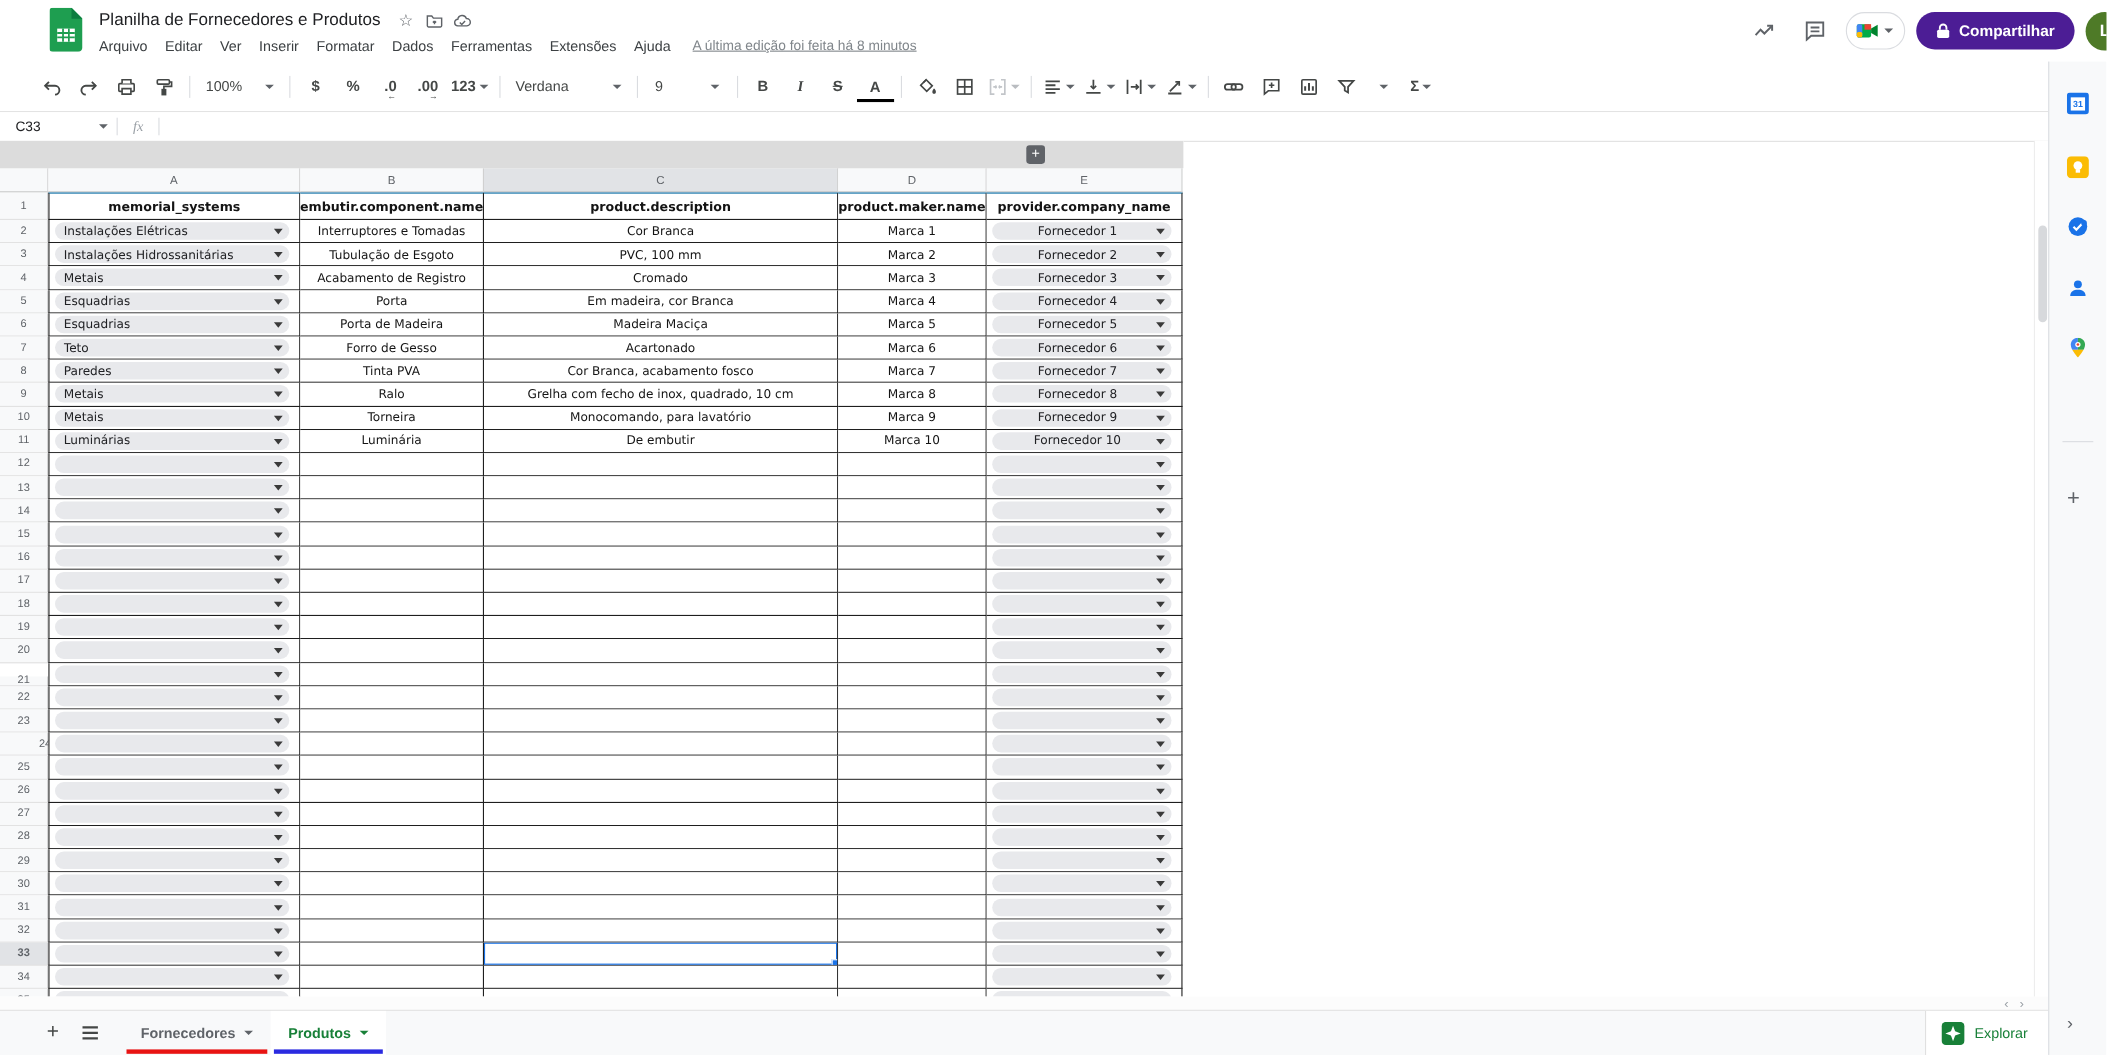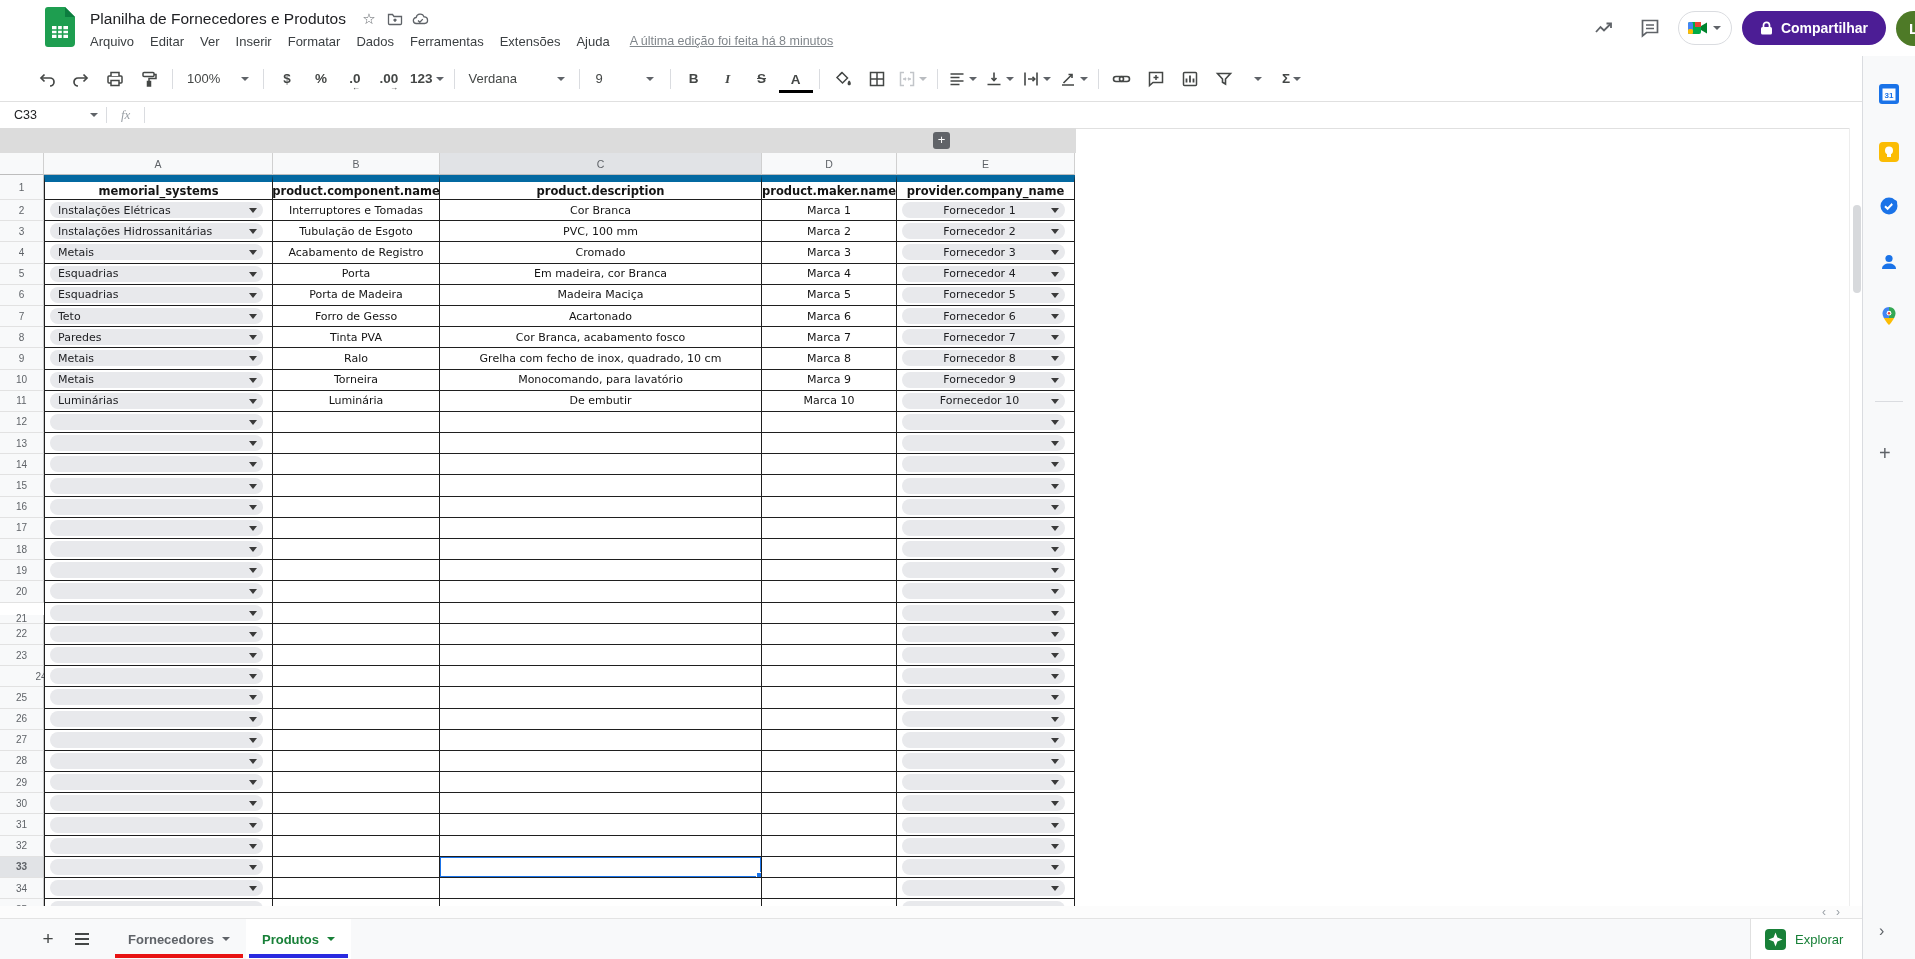--- a/index.html
+++ b/index.html
@@ -41,21 +41,21 @@
   #gridwrap{left:0;top:128px;width:1076px;height:778px;overflow:hidden;background:#fff;}
   #band{height:25px;background:#dcdcdc;position:relative;}
   #add-col{position:absolute;left:933px;top:4px;width:17px;height:17px;background:#606368;border-radius:3px;color:#fff;font-size:13px;line-height:16px;text-align:center;}
   .grid-row{display:flex;}
   .cl{height:22px;background:#f8f9fa;border-right:1px solid #d0d0d0;border-bottom:1px solid #bdbdbd;display:flex;align-items:center;justify-content:center;font-size:10.5px;color:#5f6368;box-sizing:border-box;}
   .cl.hl{background:#e1e3e6;}
   .rn{width:44px;background:#f8f9fa;border-bottom:1px solid #e2e2e2;border-right:1px solid #c6c6c6;color:#5f6368;font-size:10px;display:flex;align-items:center;justify-content:center;box-sizing:border-box;flex:none;}
   .rn.hl{background:#e1e3e6;}
   .cell{border-right:1px solid #1f1f1f;border-bottom:1px solid #1f1f1f;display:flex;align-items:center;justify-content:center;font-family:"DejaVu Sans",sans-serif;font-size:11px;color:#141414;background:#fff;position:relative;overflow:hidden;box-sizing:border-box;flex:none;white-space:nowrap;}
   .cell.first{border-left:1px solid #1f1f1f;}
-  .r1 .cell{border-top:7px solid #0369a1;font-weight:bold;font-size:11.5px;}
+  .r1 .cell{border-top:1px solid #0369a1;font-weight:bold;font-size:11.5px;}
   .chip{height:16px;border-radius:8px;background:#e8e9ec;margin:0 9px 0 5px;flex:1;display:flex;align-items:center;position:relative;padding:0 16px 0 8px;min-width:0;}
   .chip .lbl{font-size:11px;color:#202124;white-space:nowrap;overflow:hidden;}
   .chip.center .lbl{width:100%;text-align:center;}
   .dd{position:absolute;right:6px;top:50%;margin-top:-2px;width:0;height:0;border-left:4px solid transparent;border-right:4px solid transparent;border-top:5px solid #3a3a3a;}
   .selbox{position:absolute;left:-1px;top:-1px;right:-1px;bottom:-1px;border:2px solid #1a73e8;pointer-events:none;}
   .selhandle{position:absolute;right:-3px;bottom:-3px;width:6px;height:6px;background:#1a73e8;border:1px solid #fff;pointer-events:none;}
   
   #vscroll{left:1849px;top:128px;width:13px;height:778px;border-left:1px solid #ededed;background:#fff;}
   #vthumb{position:absolute;left:3px;top:77px;width:8px;height:88px;background:#d7d9dc;border-radius:4px;}
   #hstrip{left:0;top:906px;width:1862px;height:12px;background:#fcfcfc;display:flex;align-items:center;justify-content:flex-end;gap:10px;padding-right:22px;box-sizing:border-box;color:#9aa0a6;font-size:12px;}
@@ -319,21 +319,21 @@
         <div class="cl" style="width: 44px;"></div>
         <div class="cl" style="width: 229px;">A</div>
         <div class="cl" style="width: 167px;">B</div>
         <div class="cl hl" style="width: 322px;">C</div>
         <div class="cl" style="width: 135px;">D</div>
         <div class="cl" style="width: 178px;">E</div>
       </div>
       <div class="grid-row r1" style="height: 25px;">
         <div class="rn" style="width: 44px;">1</div>
         <div class="cell first" style="width: 229px;">memorial_systems</div>
-        <div class="cell" style="width: 167px;">product.component.name</div>
+        <div class="cell" style="width: 167px;">embutir.component.name</div>
         <div class="cell" style="width: 322px;">product.description</div>
         <div class="cell" style="width: 135px;">product.maker.name</div>
         <div class="cell" style="width: 178px;">provider.company_name</div>
       </div>
       <div class="grid-row" style="height: 21.2px;">
         <div class="rn" style="width: 44px;">2</div>
         <div class="cell first" style="width: 229px;">
           <div class="chip">
             <div class="lbl">Instalações Elétricas</div>
             <div class="dd"></div>

